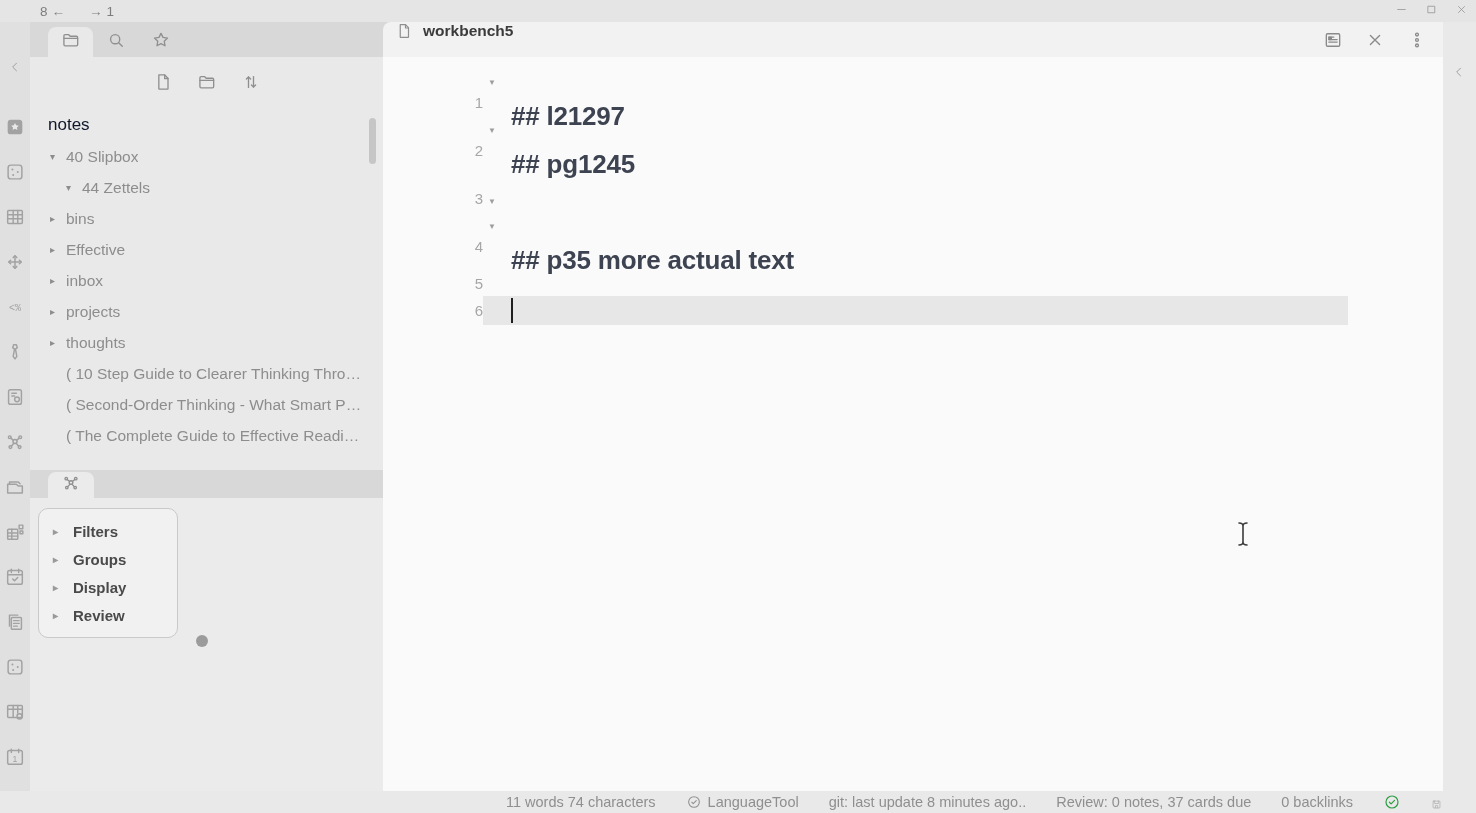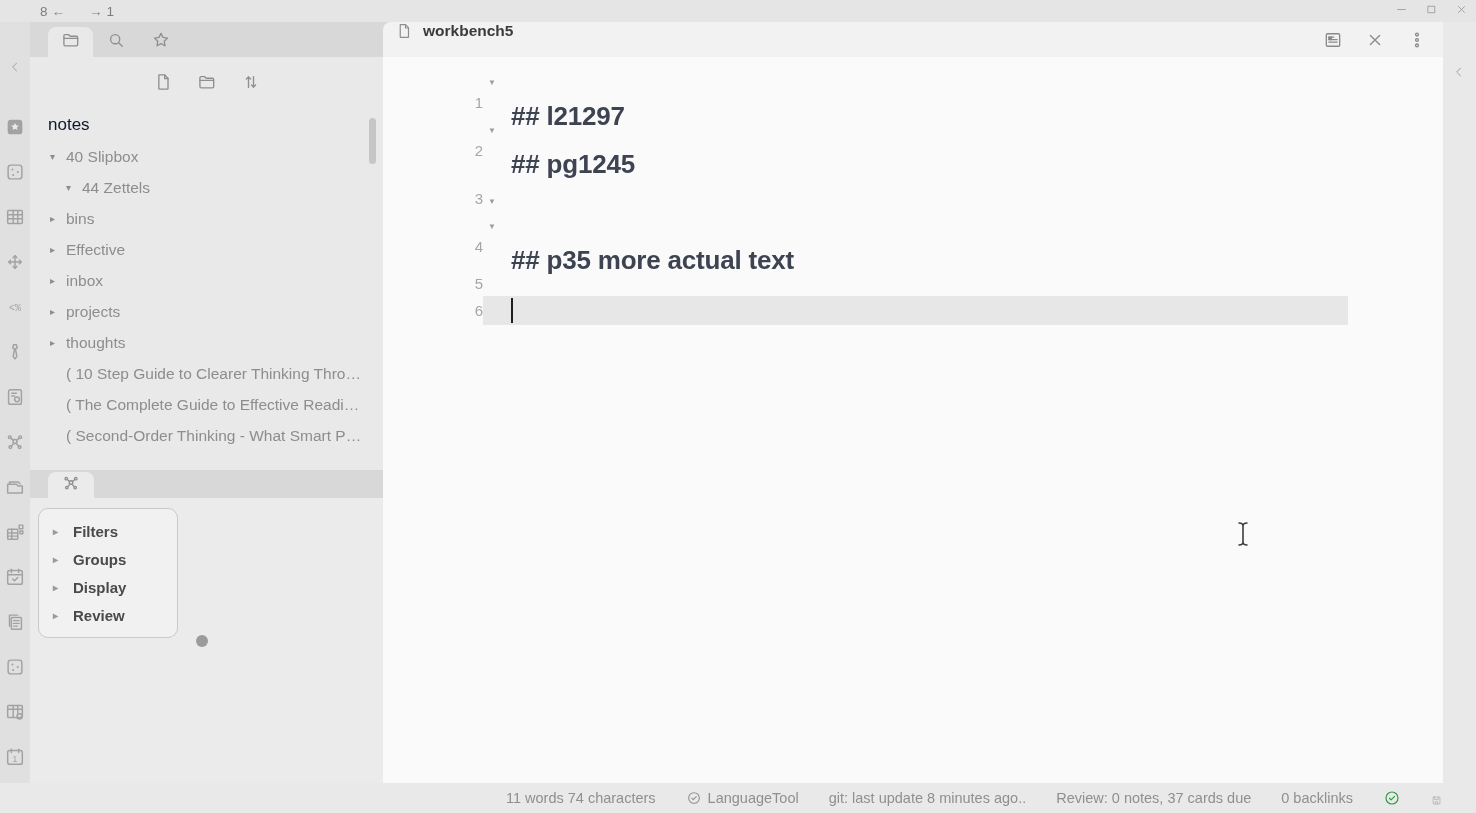--- a/index.html
+++ b/index.html
@@ -84,21 +84,21 @@
   .line.active .lbody { background:#e7e7e7; }
   .text-caret { position:absolute; left:28px; top:2px; bottom:2px; width:2px; background:#1f1f1f; }
   .mouse-cursor { position:absolute; left:851px; top:463px; width:18px; height:28px; color:#3c3c3c; }
 
   
   .right-strip { width:33px; flex:none; background:#e9e9e9; position:relative; }
   .right-collapse { position:absolute; top:43px; left:9px; width:14px; height:14px; color:#9a9a9a; }
   .right-collapse svg { width:14px; height:14px; }
 
   
-  .statusbar { height:30px; flex:none; background:#e9e9e9; display:flex; align-items:center;
+  .statusbar { height:22px; flex:none; background:#e9e9e9; display:flex; align-items:center;
                justify-content:flex-end; gap:30px; padding-right:34px; font-size:14.5px; color:#8f8f8f; }
   .sb-item { display:flex; align-items:center; gap:6px; white-space:nowrap; }
   .sb-icon { width:16px; height:16px; }
   .sb-icon svg { width:16px; height:16px; }
   .sb-sync { width:18px; height:18px; }
   .sb-sync svg { width:18px; height:18px; }
   .sb-save { width:11px; height:11px; color:#adadad; }
   .sb-save svg { width:11px; height:11px; }
 </style>
 </head>
@@ -288,25 +288,25 @@
             <div class="tree-row">
               <span class="tree-caret">▸</span>
               <span class="tree-label">thoughts</span>
             </div>
             <div class="tree-row">
               <span class="tree-caret"></span>
               <span class="tree-label">( 10 Step Guide to Clearer Thinking Throug…</span>
             </div>
             <div class="tree-row">
               <span class="tree-caret"></span>
+              <span class="tree-label">( Second-Order Thinking - What Smart Pe…</span>
+            </div>
+            <div class="tree-row">
+              <span class="tree-caret"></span>
               <span class="tree-label">( The Complete Guide to Effective Readi…</span>
-            </div>
-            <div class="tree-row">
-              <span class="tree-caret"></span>
-              <span class="tree-label">( Second-Order Thinking - What Smart Pe…</span>
             </div>
           </div>
         <div class="scroll-thumb"></div>
       </div>
 
       <div class="graph">
         <div class="gtabstrip">
           <div class="gtab">
             <span id="graph-tab-icon"><svg viewBox="0 0 24 24" fill="none" stroke="currentColor" stroke-width="1.6" stroke-linecap="round" stroke-linejoin="round">
                   <circle cx="12" cy="11.5" r="2.2"></circle>

